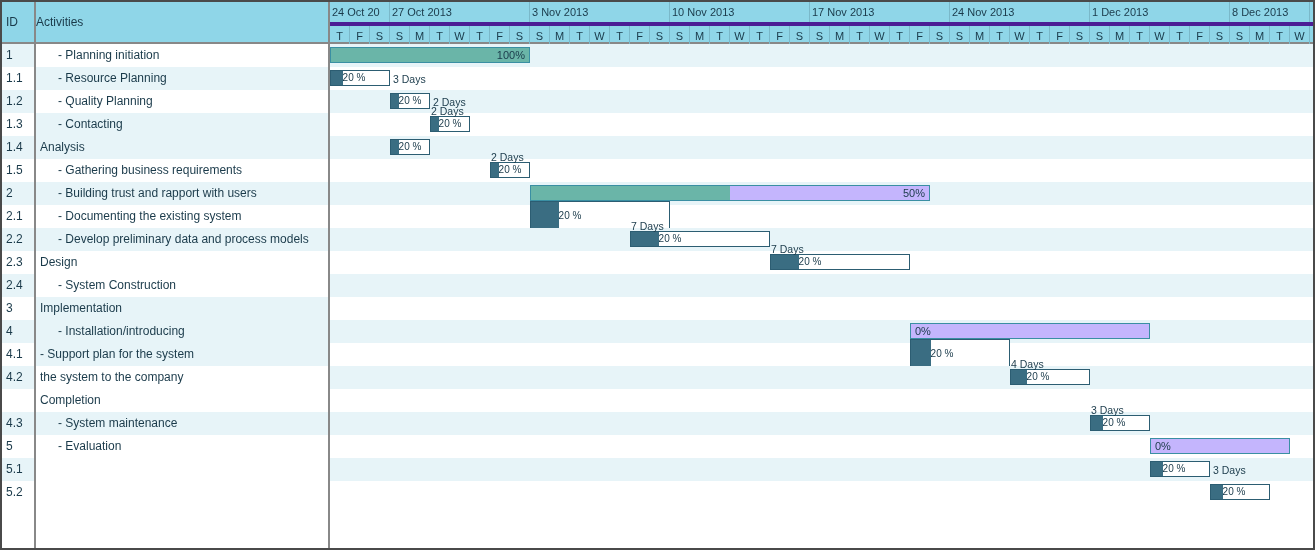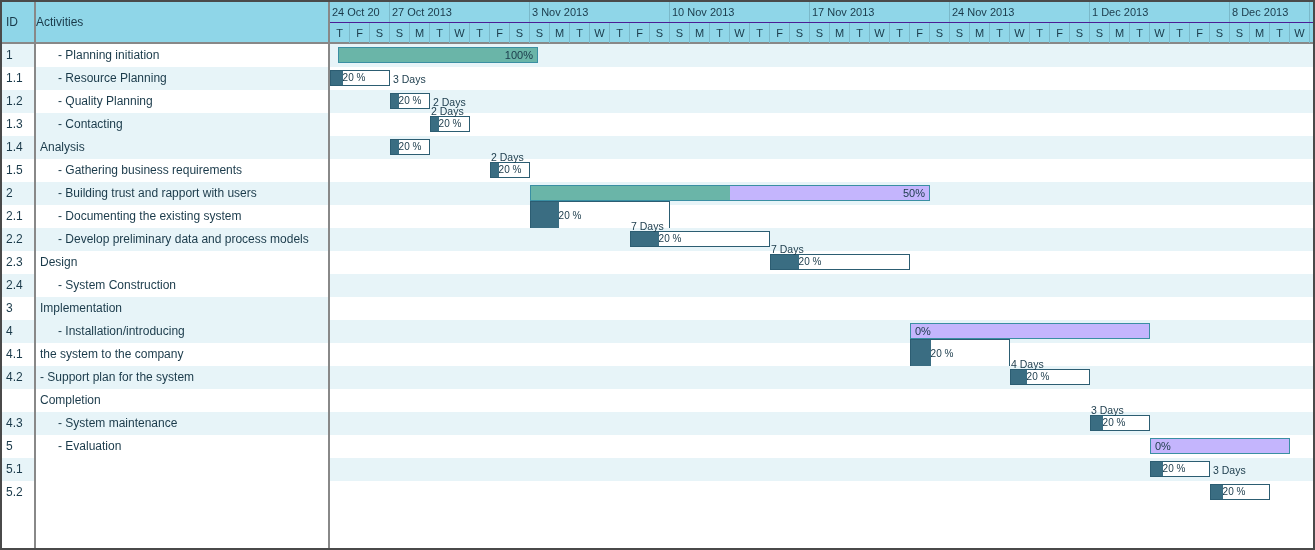--- a/index.html
+++ b/index.html
@@ -40,21 +40,21 @@
     padding-left: 0;
   }
   .hdr-timeline {
     flex: 1;
     display: flex;
     flex-direction: column;
   }
   .hdr-weeks {
     flex: 1;
     display: flex;
-    border-bottom: 1px solid #4c1d95;
+    border-bottom: 4px solid #4c1d95;
   }
   .wk {
     border-right: 1px solid #7ab8c9;
     padding-left: 2px;
     font-size: 11px;
     line-height: 20px;
     white-space: nowrap;
     overflow: hidden;
   }
   .hdr-days {
@@ -254,29 +254,29 @@
         <div class="row alt indent">-  Contacting</div>
         <div class="row alt">Analysis</div>
         <div class="row indent">-  Gathering business requirements</div>
         <div class="row alt indent">-  Building trust and rapport with users</div>
         <div class="row indent">-  Documenting the existing system</div>
         <div class="row alt indent">-  Develop preliminary data and process models</div>
         <div class="row">Design</div>
         <div class="row indent">-  System Construction</div>
         <div class="row alt">Implementation</div>
         <div class="row alt indent">-  Installation/introducing</div>
+        <div class="row alt">- Support plan for the system</div>
         <div class="row">the system to the company</div>
-        <div class="row alt">- Support plan for the system</div>
         <div class="row">Completion</div>
         <div class="row alt indent">-  System maintenance</div>
         <div class="row indent">-  Evaluation</div>
       </div>
     <div class="col-tl" id="col-tl">
         <div class="tl-row alt">
-          <div class="bar-summary full" style="left: 8px; width: 200px; padding-left: 48px;">
+          <div class="bar-summary full" style="left: 0px; width: 200px; padding-left: 48px;">
             <div class="pct">100%</div>
           </div>
         </div>
         <div class="tl-row">
           <div class="bar-task" style="left: 0px; width: 60px;">
             <div class="done" style="width: 20%;"></div>
             <div class="pct" style="padding-left: 20%; text-align: left;">20 %</div>
             <div class="dur-label" style="left: 62px; top: 2px;">3 Days</div>
           </div>
         </div>

